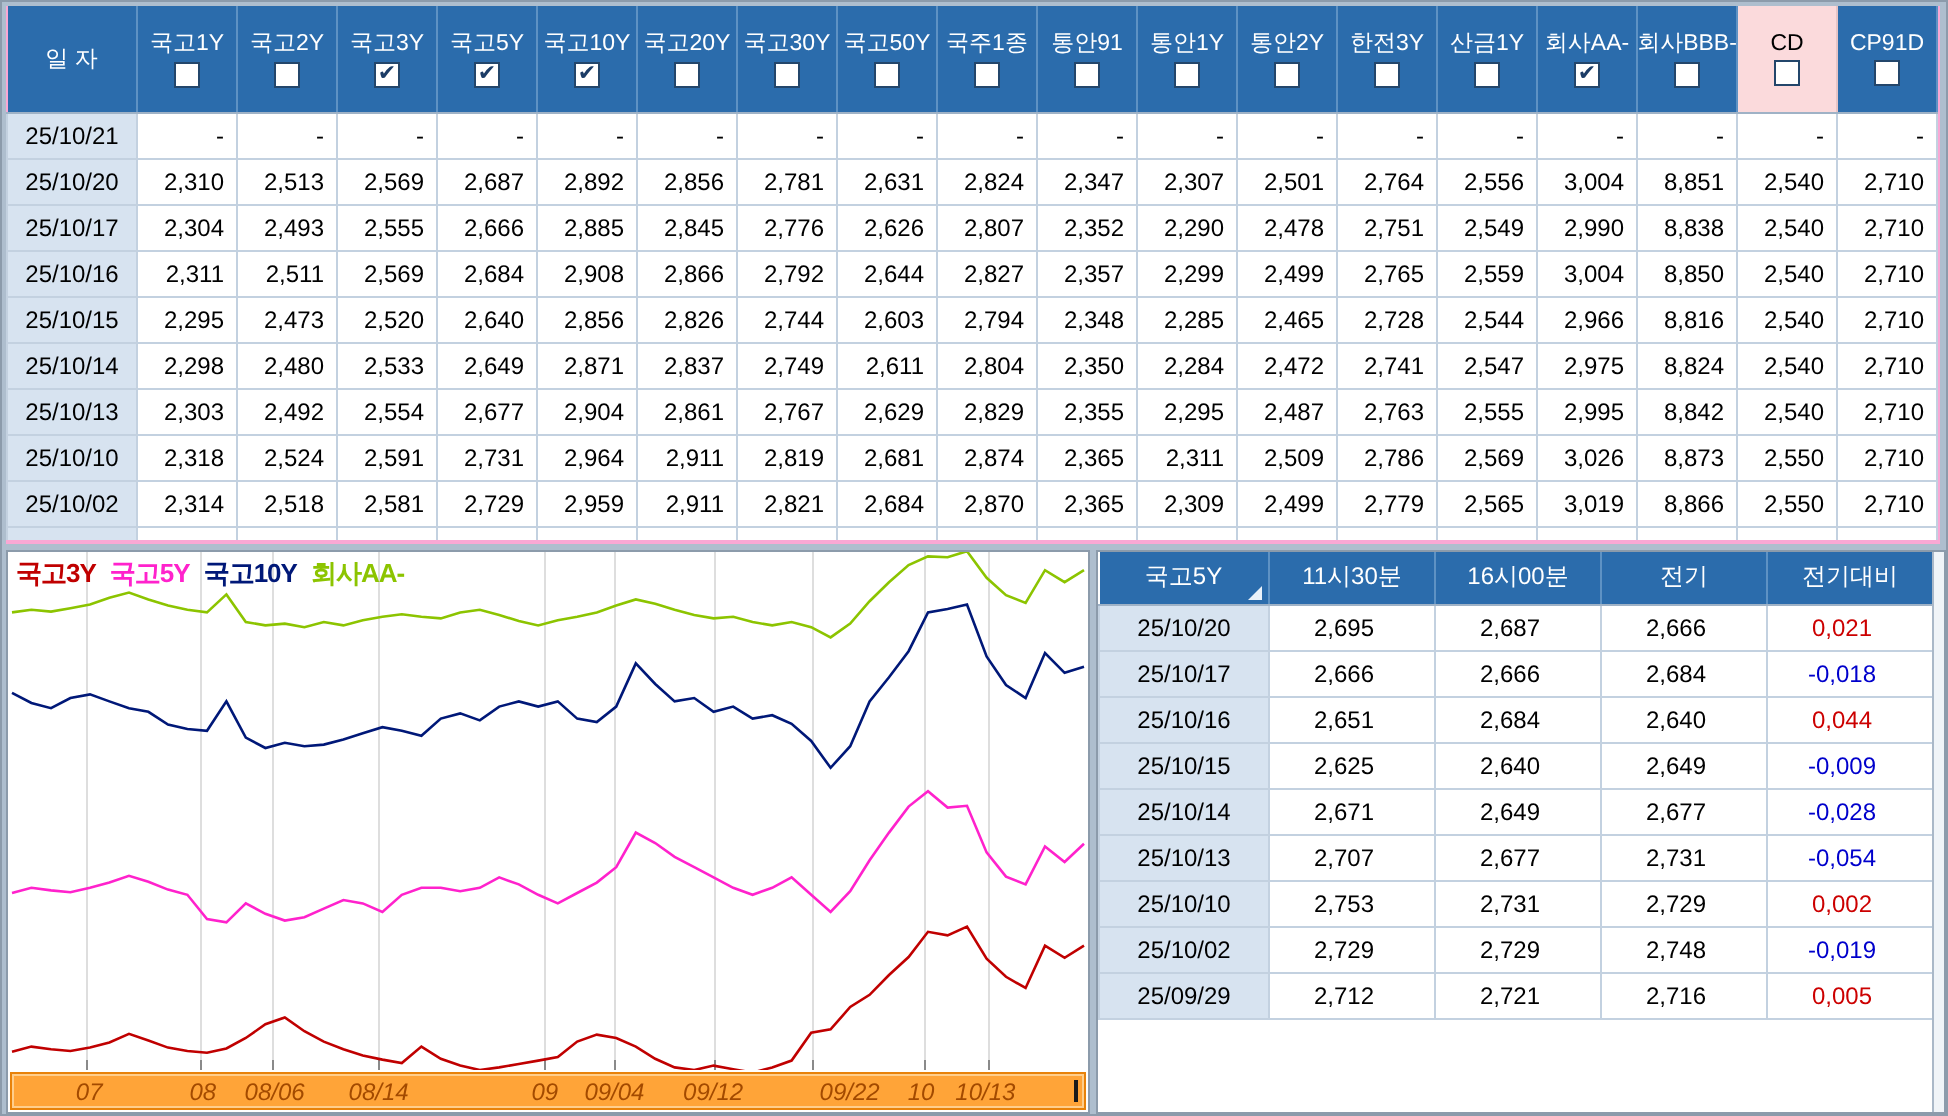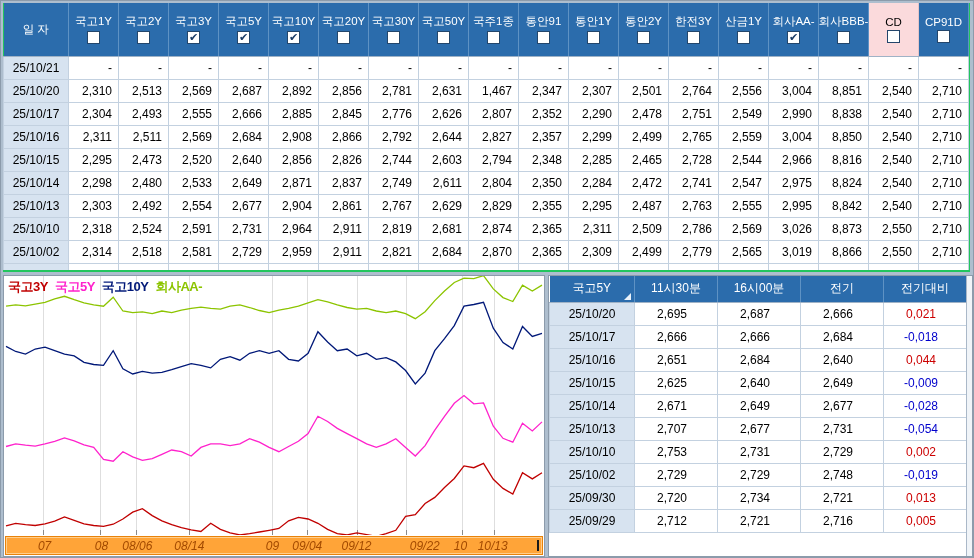--- a/index.html
+++ b/index.html
@@ -3,21 +3,21 @@
 <meta charset="utf-8">
 <style>
   * { margin:0; padding:0; box-sizing:border-box; }
   html,body { background:#cfd6dd; }
   body { font-family:"Liberation Sans","DejaVu Sans",sans-serif; }
   .window {
     position:relative; width:974px; height:558px;
     background:#AEBECE; border:1px solid #8C9BAB; overflow:hidden;
   }
   
-  .top-grid { position:absolute; left:2px; top:2px; width:967px; height:269px; overflow:hidden; background:#22c55e; }
+  .top-grid { position:absolute; left:2px; top:2px; width:967px; height:269px; overflow:hidden; background:#f9a8d4; }
   table { border-collapse:collapse; table-layout:fixed; }
   #topTable { width:966px; }
   #topTable th {
     background:#2B6CAC; color:#fff; font-weight:normal; font-size:11.5px;
     border-right:1px solid #5E92C4; border-bottom:1px solid #9FB2C6;
     vertical-align:middle; padding:0; height:53px; white-space:nowrap; overflow:hidden;
   }
   #topTable th.hl { background:#FBDADC; color:#000; border-right:1px solid #E6C4C6; }
   .hcell { display:flex; flex-direction:column; align-items:center; justify-content:center; gap:2px; height:100%; }
   .cb { width:13px; height:13px; background:#fff; border:1px solid #23466B; display:flex; align-items:center; justify-content:center;
@@ -222,21 +222,21 @@
           <tr>
             <td class="date">25/10/20</td>
             <td>2,310</td>
             <td>2,513</td>
             <td>2,569</td>
             <td>2,687</td>
             <td>2,892</td>
             <td>2,856</td>
             <td>2,781</td>
             <td>2,631</td>
-            <td>1,467</td>
+            <td>2,824</td>
             <td>2,347</td>
             <td>2,307</td>
             <td>2,501</td>
             <td>2,764</td>
             <td>2,556</td>
             <td>3,004</td>
             <td>8,851</td>
             <td>2,540</td>
             <td>2,710</td>
           </tr>
@@ -523,27 +523,20 @@
               <td class="up">0,002</td>
             </tr>
             <tr>
               <td class="date">25/10/02</td>
               <td>2,729</td>
               <td>2,729</td>
               <td>2,748</td>
               <td class="down">-0,019</td>
             </tr>
             <tr>
-              <td class="date">25/09/30</td>
-              <td>2,720</td>
-              <td>2,734</td>
-              <td>2,721</td>
-              <td class="up">0,013</td>
-            </tr>
-            <tr>
               <td class="date">25/09/29</td>
               <td>2,712</td>
               <td>2,721</td>
               <td>2,716</td>
               <td class="up">0,005</td>
             </tr>
           </tbody>
         </table>
       <div class="vstrip"></div>
     </div>

